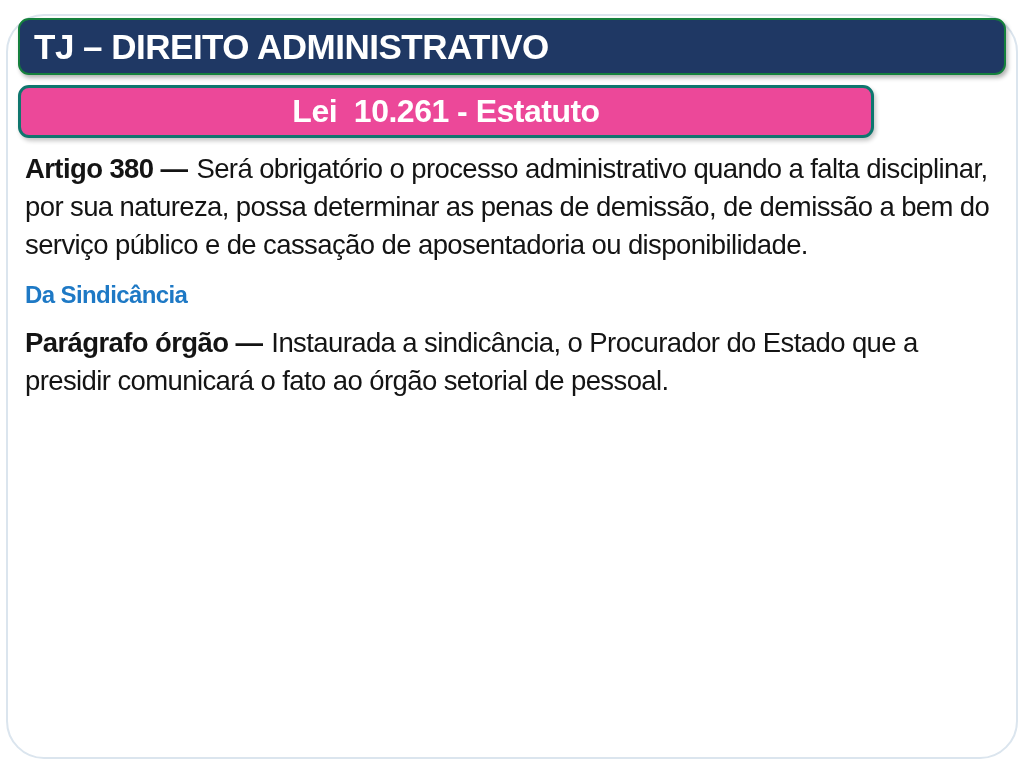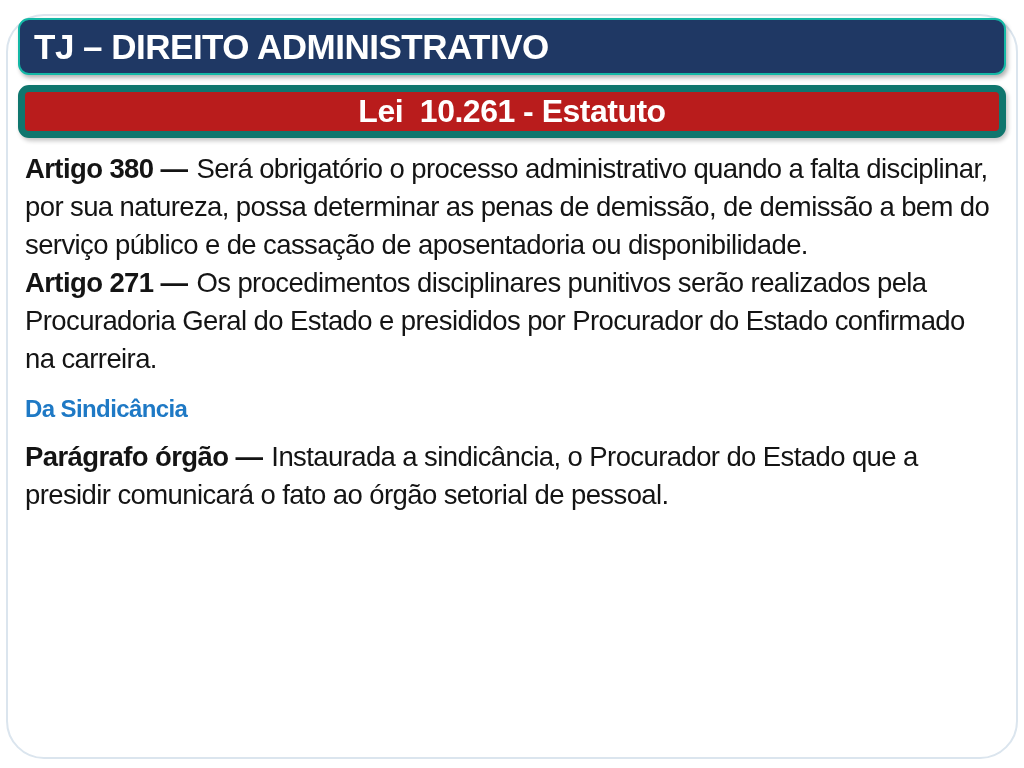--- a/index.html
+++ b/index.html
@@ -27,43 +27,43 @@
     pointer-events: none;
   }
   .title-bar {
     position: absolute;
     left: 18px;
     top: 18px;
     width: 988px;
     height: 57px;
     box-sizing: border-box;
     background: #1F3864;
-    border: 2px solid #14b8a6;
+    border: 2px solid #15803d;
     border-radius: 11px;
     box-shadow: 2px 3px 4px rgba(0,0,0,0.30);
     display: flex;
     align-items: center;
     padding-left: 14px;
   }
   .title-text {
     color: #ffffff;
     font-size: 35px;
     font-weight: bold;
     letter-spacing: -0.5px;
     white-space: pre-wrap;
   }
   .subtitle-bar {
     position: absolute;
     left: 18px;
     top: 85px;
-    width: 988px;
+    width: 856px;
     height: 53px;
     box-sizing: border-box;
-    background: #b91c1c;
-    border: 7px solid #0f766e;
+    background: #ec4899;
+    border: 3px solid #0f766e;
     border-radius: 11px;
     box-shadow: 2px 3px 4px rgba(0,0,0,0.22);
     display: flex;
     align-items: center;
     justify-content: center;
   }
   .subtitle-text {
     color: #ffffff;
     font-size: 32px;
     font-weight: bold;
@@ -113,23 +113,20 @@
   <div class="subtitle-bar">
     <span class="subtitle-text">Lei  10.261 - Estatuto</span>
   </div>
 
   <div class="content">
 
     <p class="article">
       <span class="lbl">Artigo 380 —</span><span>Será obrigatório o processo administrativo quando a falta disciplinar, por sua natureza, possa determinar as penas de demissão, de demissão a bem do serviço público e de cassação de aposentadoria ou disponibilidade.</span>
     </p>
 
-    <p class="article">
-      <span class="lbl">Artigo 271 —</span><span>Os procedimentos disciplinares punitivos serão realizados pela Procuradoria Geral do Estado e presididos por Procurador do Estado confirmado na carreira.</span>
-    </p>
 
     <h2 class="section-heading">Da Sindicância</h2>
 
 
     <p class="article spaced">
       <span class="lbl">Parágrafo órgão —</span><span>Instaurada a sindicância, o Procurador do Estado que a presidir comunicará o fato ao órgão setorial de pessoal.</span>
     </p>
 
 
   </div>

